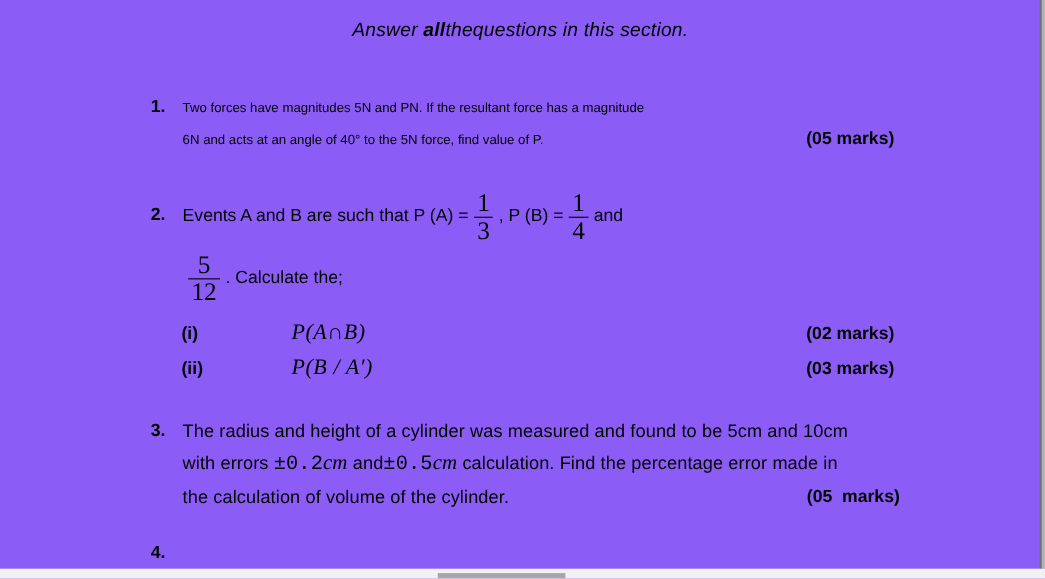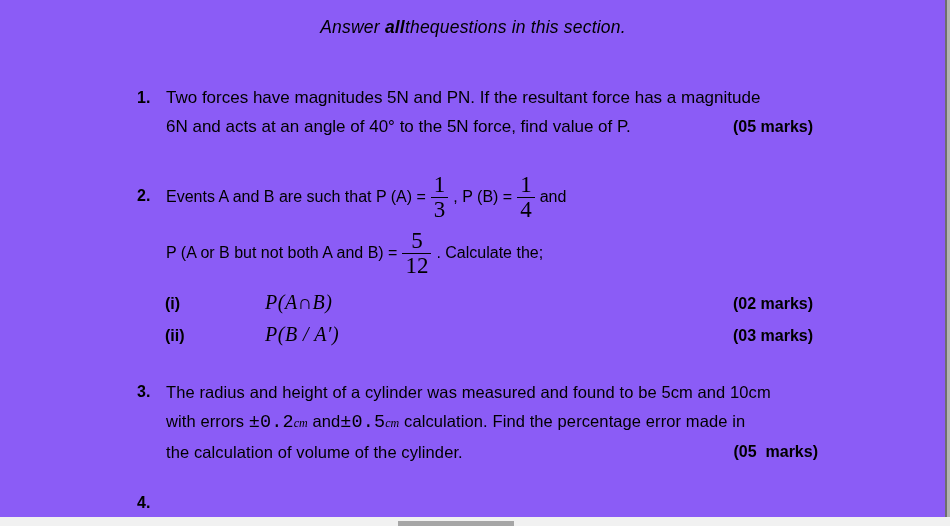--- a/index.html
+++ b/index.html
@@ -30,21 +30,21 @@
   .qnum {
     position: absolute;
     left: 137px;
     font-weight: 700;
     font-size: 16px;
     line-height: 20px;
   }
   .qline {
     position: absolute;
     left: 166px;
-    font-size: 17px;
+    font-size: 12px;
     line-height: 20px;
     white-space: nowrap;
   }
   .q3line { font-size: 16.5px; letter-spacing: 0.1px; }
   .marks {
     position: absolute;
     font-weight: 700;
     font-size: 16px;
     line-height: 20px;
     white-space: pre;
@@ -88,21 +88,21 @@
     margin-left: 36px;
   }
   .mathserif {
     font-family: Liberation Mono, monospace;
     font-style: normal;
     font-size: 18.5px;
   }
   .mathserif-it {
     font-family: "Liberation Serif", serif;
     font-style: italic;
-    font-size: 12px;
+    font-size: 19px;
     margin-top: 44px;
   }
   .page-edge-line {
     position: absolute;
     left: 945px; top: 0;
     width: 2px; height: 517px;
   }
   .page-edge-outer {
     position: absolute;
     left: 947px; top: 0;
@@ -126,21 +126,21 @@
 
   <div class="instruction"><span>Answer </span><b>all</b><span>thequestions in this section.</span></div>
 
   <div class="qnum" style="top:88px">1.</div>
   <div class="qline" style="top:88px">Two forces have magnitudes 5N and PN. If the resultant force has a magnitude</div>
   <div class="qline" style="top:117px">6N and acts at an angle of 40° to the 5N force, find value of P.</div>
   <div class="marks" style="top:117px; right:137px">(05 marks)</div>
 
   <div class="qnum" style="top:186px">2.</div>
   <div class="mathline" style="top:172px"><span>Events A and B are such that P (A) =</span><span class="frac"><span class="num">1</span><span class="den">3</span></span><span>, P (B) =</span><span class="frac"><span class="num">1</span><span class="den">4</span></span><span>and</span></div>
-  <div class="mathline" style="top:228px"><span>P (A or B but not both A and B) =</span><span class="frac"><span class="num">5</span><span class="den">12</span></span><span>. Calculate the;</span></div>
+  <div class="mathline" style="top:228px"><span class="frac"><span class="num">5</span><span class="den">12</span></span><span>. Calculate the;</span></div>
 
   <div class="sublabel" style="top:294px">(i)</div>
   <div class="expr" style="top:290px">P(A∩B)</div>
   <div class="marks" style="top:294px; right:137px">(02 marks)</div>
 
   <div class="sublabel" style="top:326px">(ii)</div>
   <div class="expr" style="top:322px">P(B / A′)</div>
   <div class="marks" style="top:326px; right:137px">(03 marks)</div>
 
   <div class="qnum" style="top:382px">3.</div>

